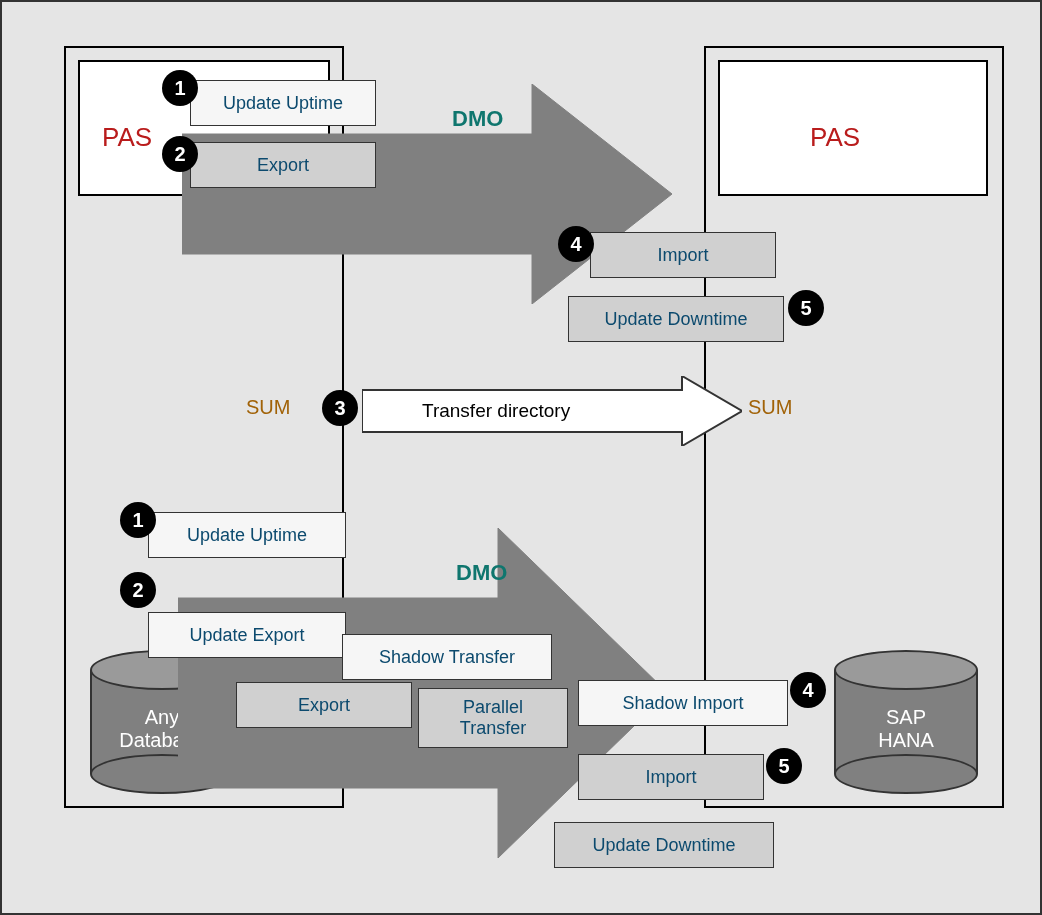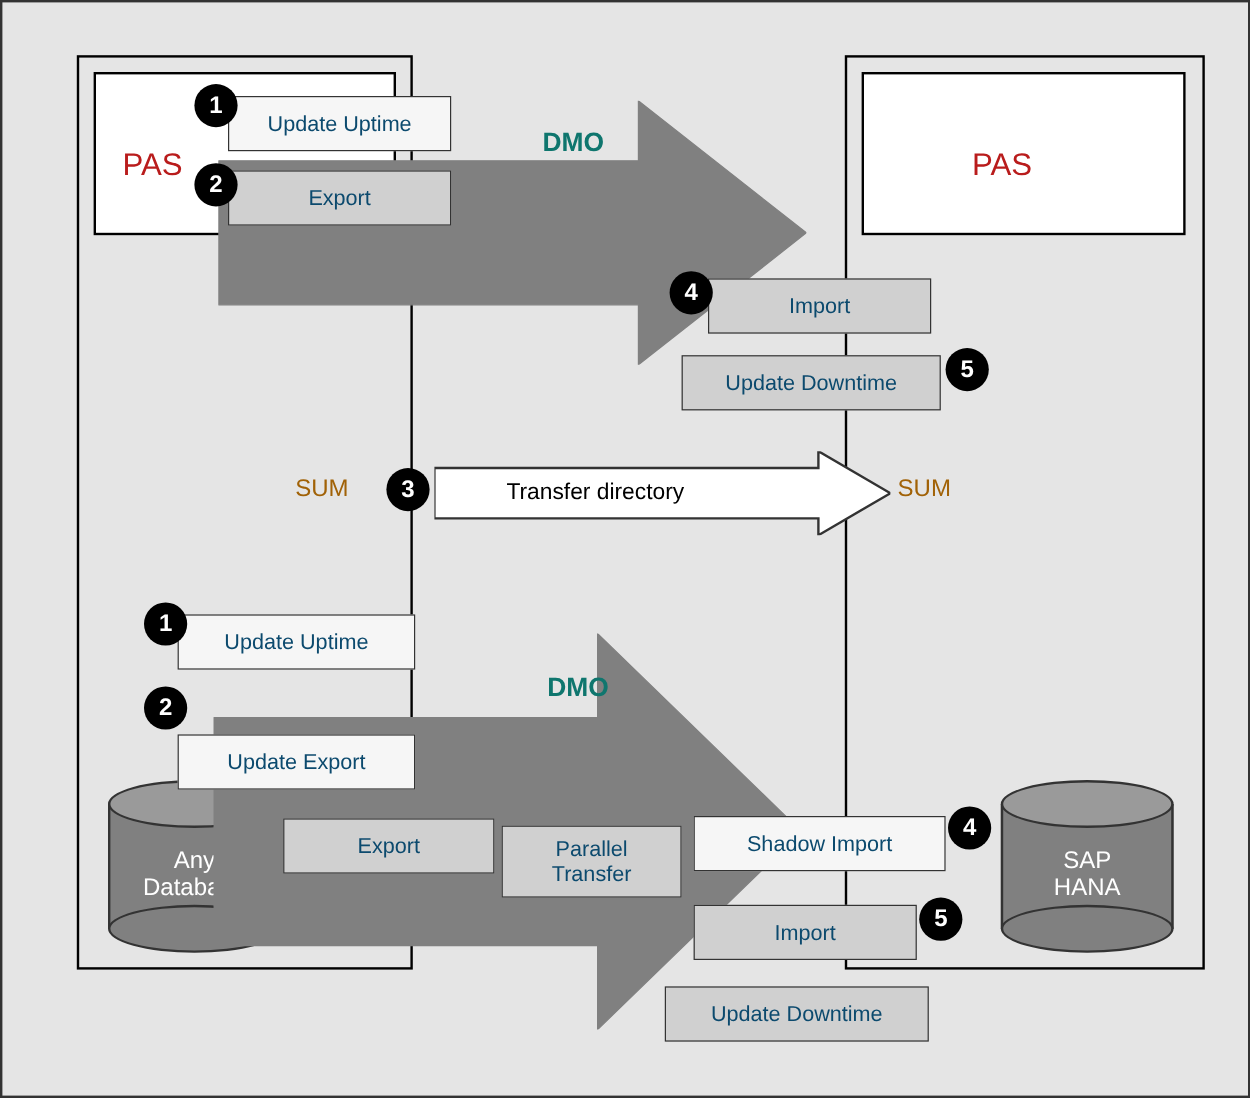--- a/index.html
+++ b/index.html
@@ -182,20 +182,23 @@
   <div class="box light" style="left:146px; top:510px; width:198px; height:46px; z-index:40;">
     <span>Update Uptime</span>
   </div>
   <div class="badge" style="left:118px; top:500px;">1</div>
 
   <div class="box light" style="left:146px; top:578px; width:198px; height:46px; z-index:40;margin-top:32px;">
     <span>Update Export</span>
   </div>
   <div class="badge" style="left:118px; top:570px;">2</div>
 
+  <div class="box light" style="left:340px; top:632px; width:210px; height:46px; z-index:40;">
+    <span>Shadow Transfer</span>
+  </div>
 
   <div class="box mid" style="left:234px; top:680px; width:176px; height:46px; z-index:35;">
     <span>Export</span>
   </div>
 
   <div class="box light" style="left:576px; top:678px; width:210px; height:46px; z-index:42;">
     <span>Shadow Import</span>
   </div>
 
   <div class="box mid" style="left:416px; top:686px; width:150px; height:60px; z-index:40;">

